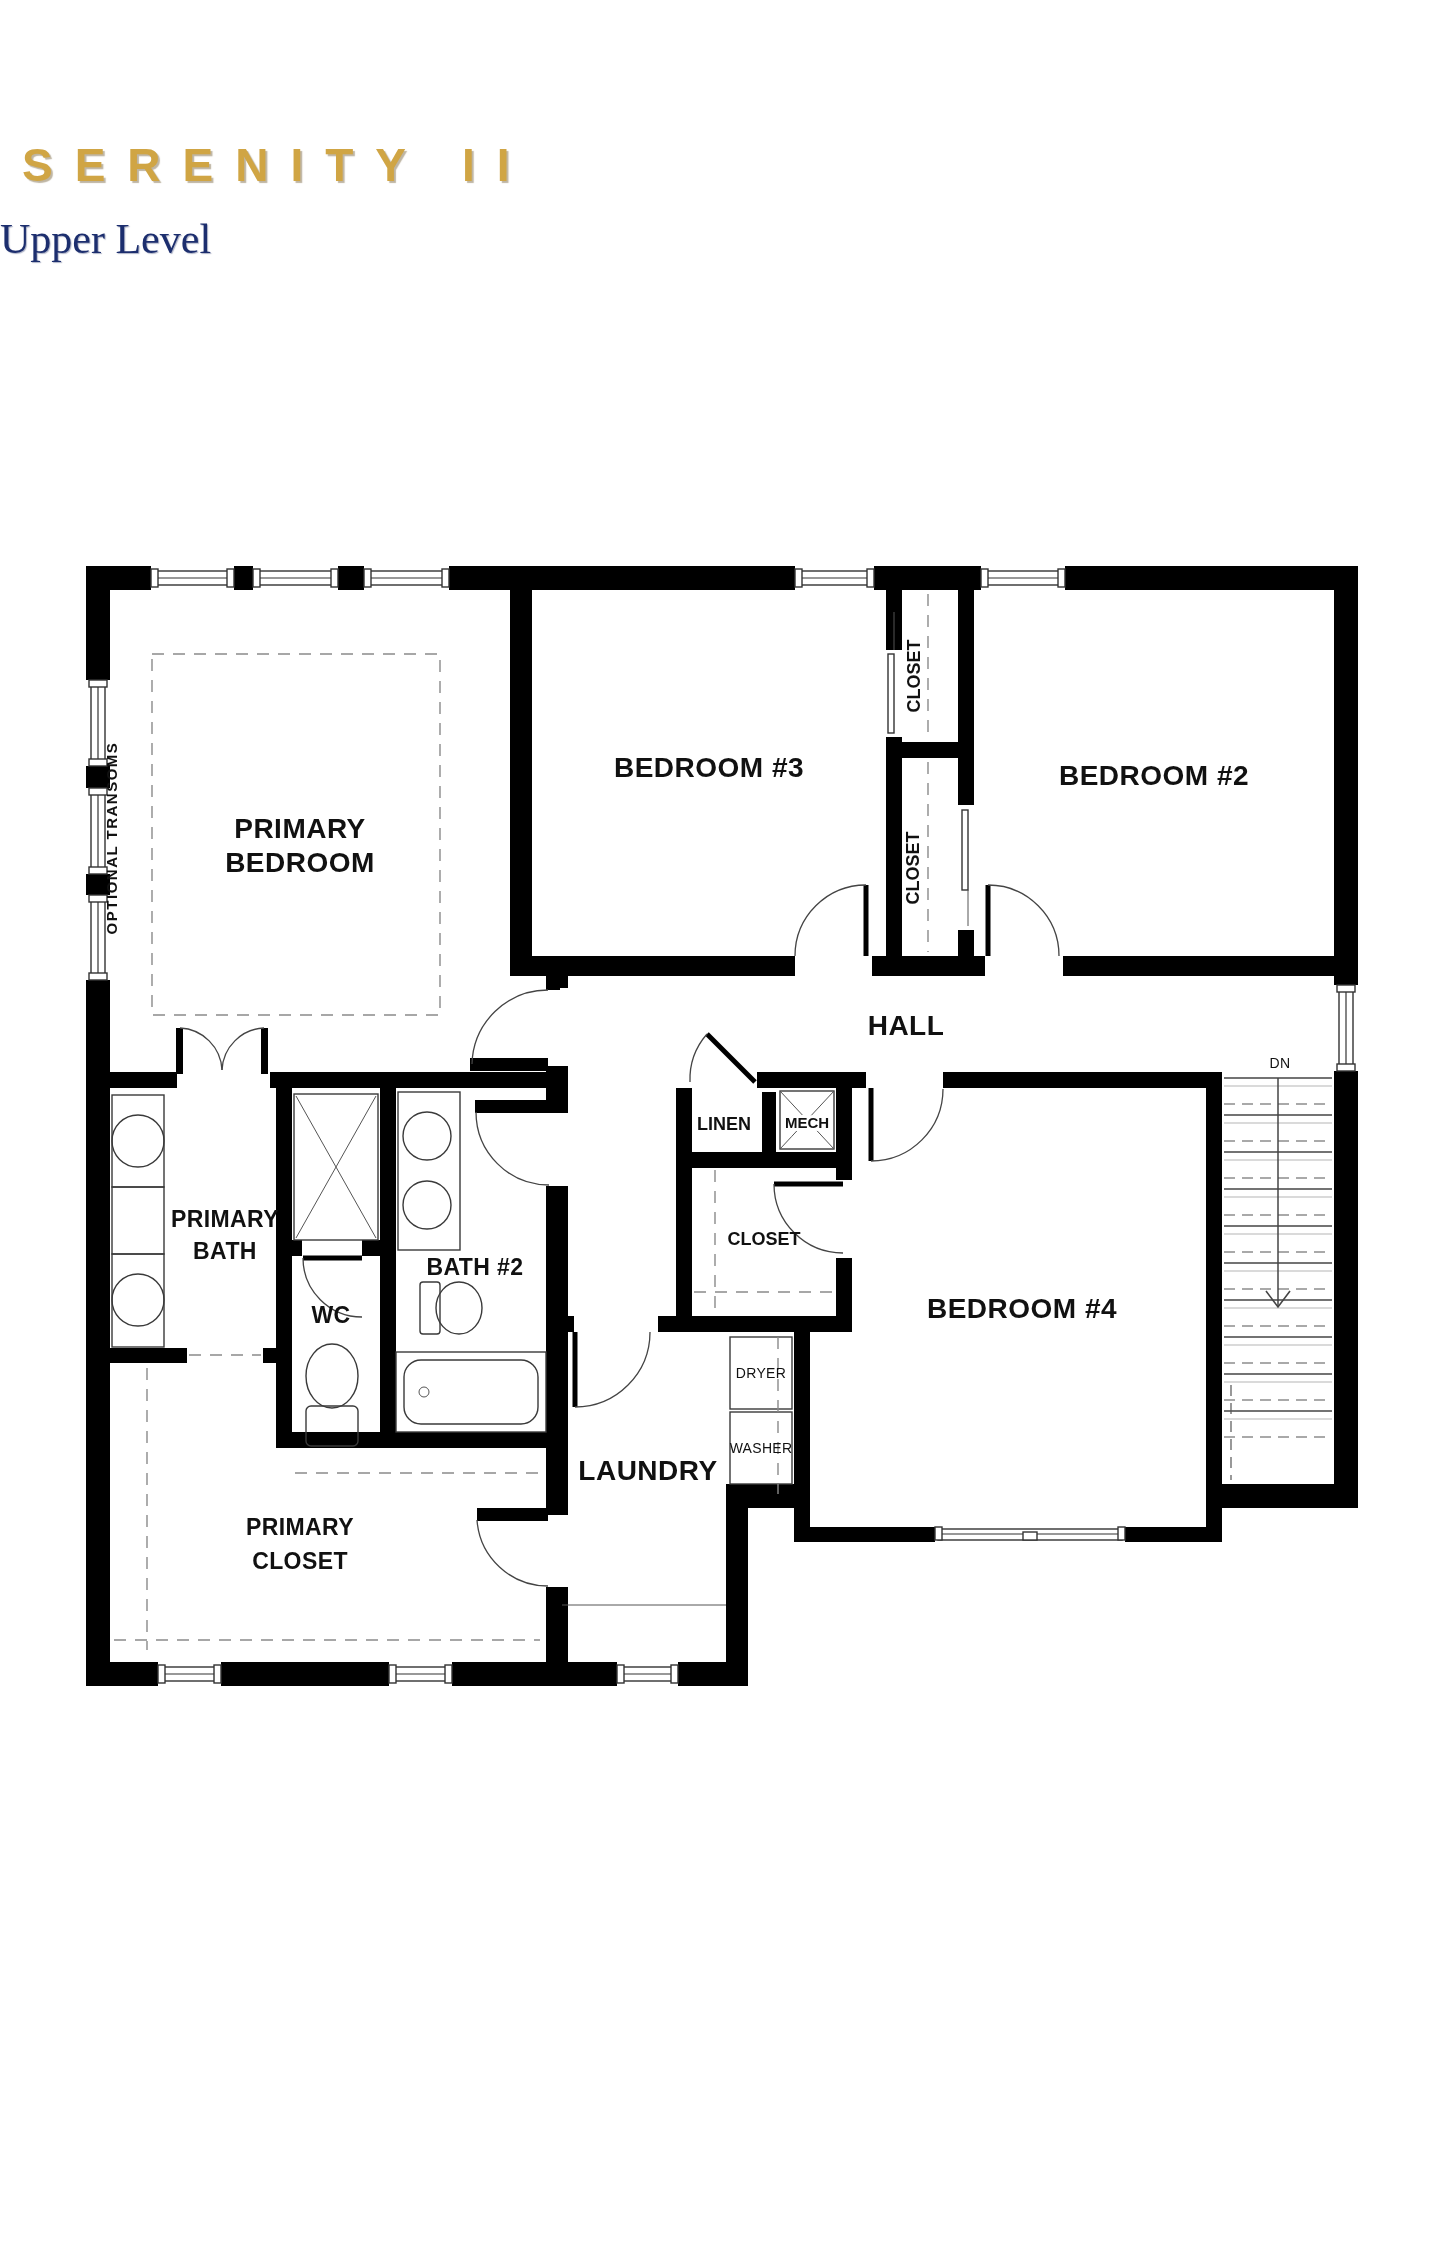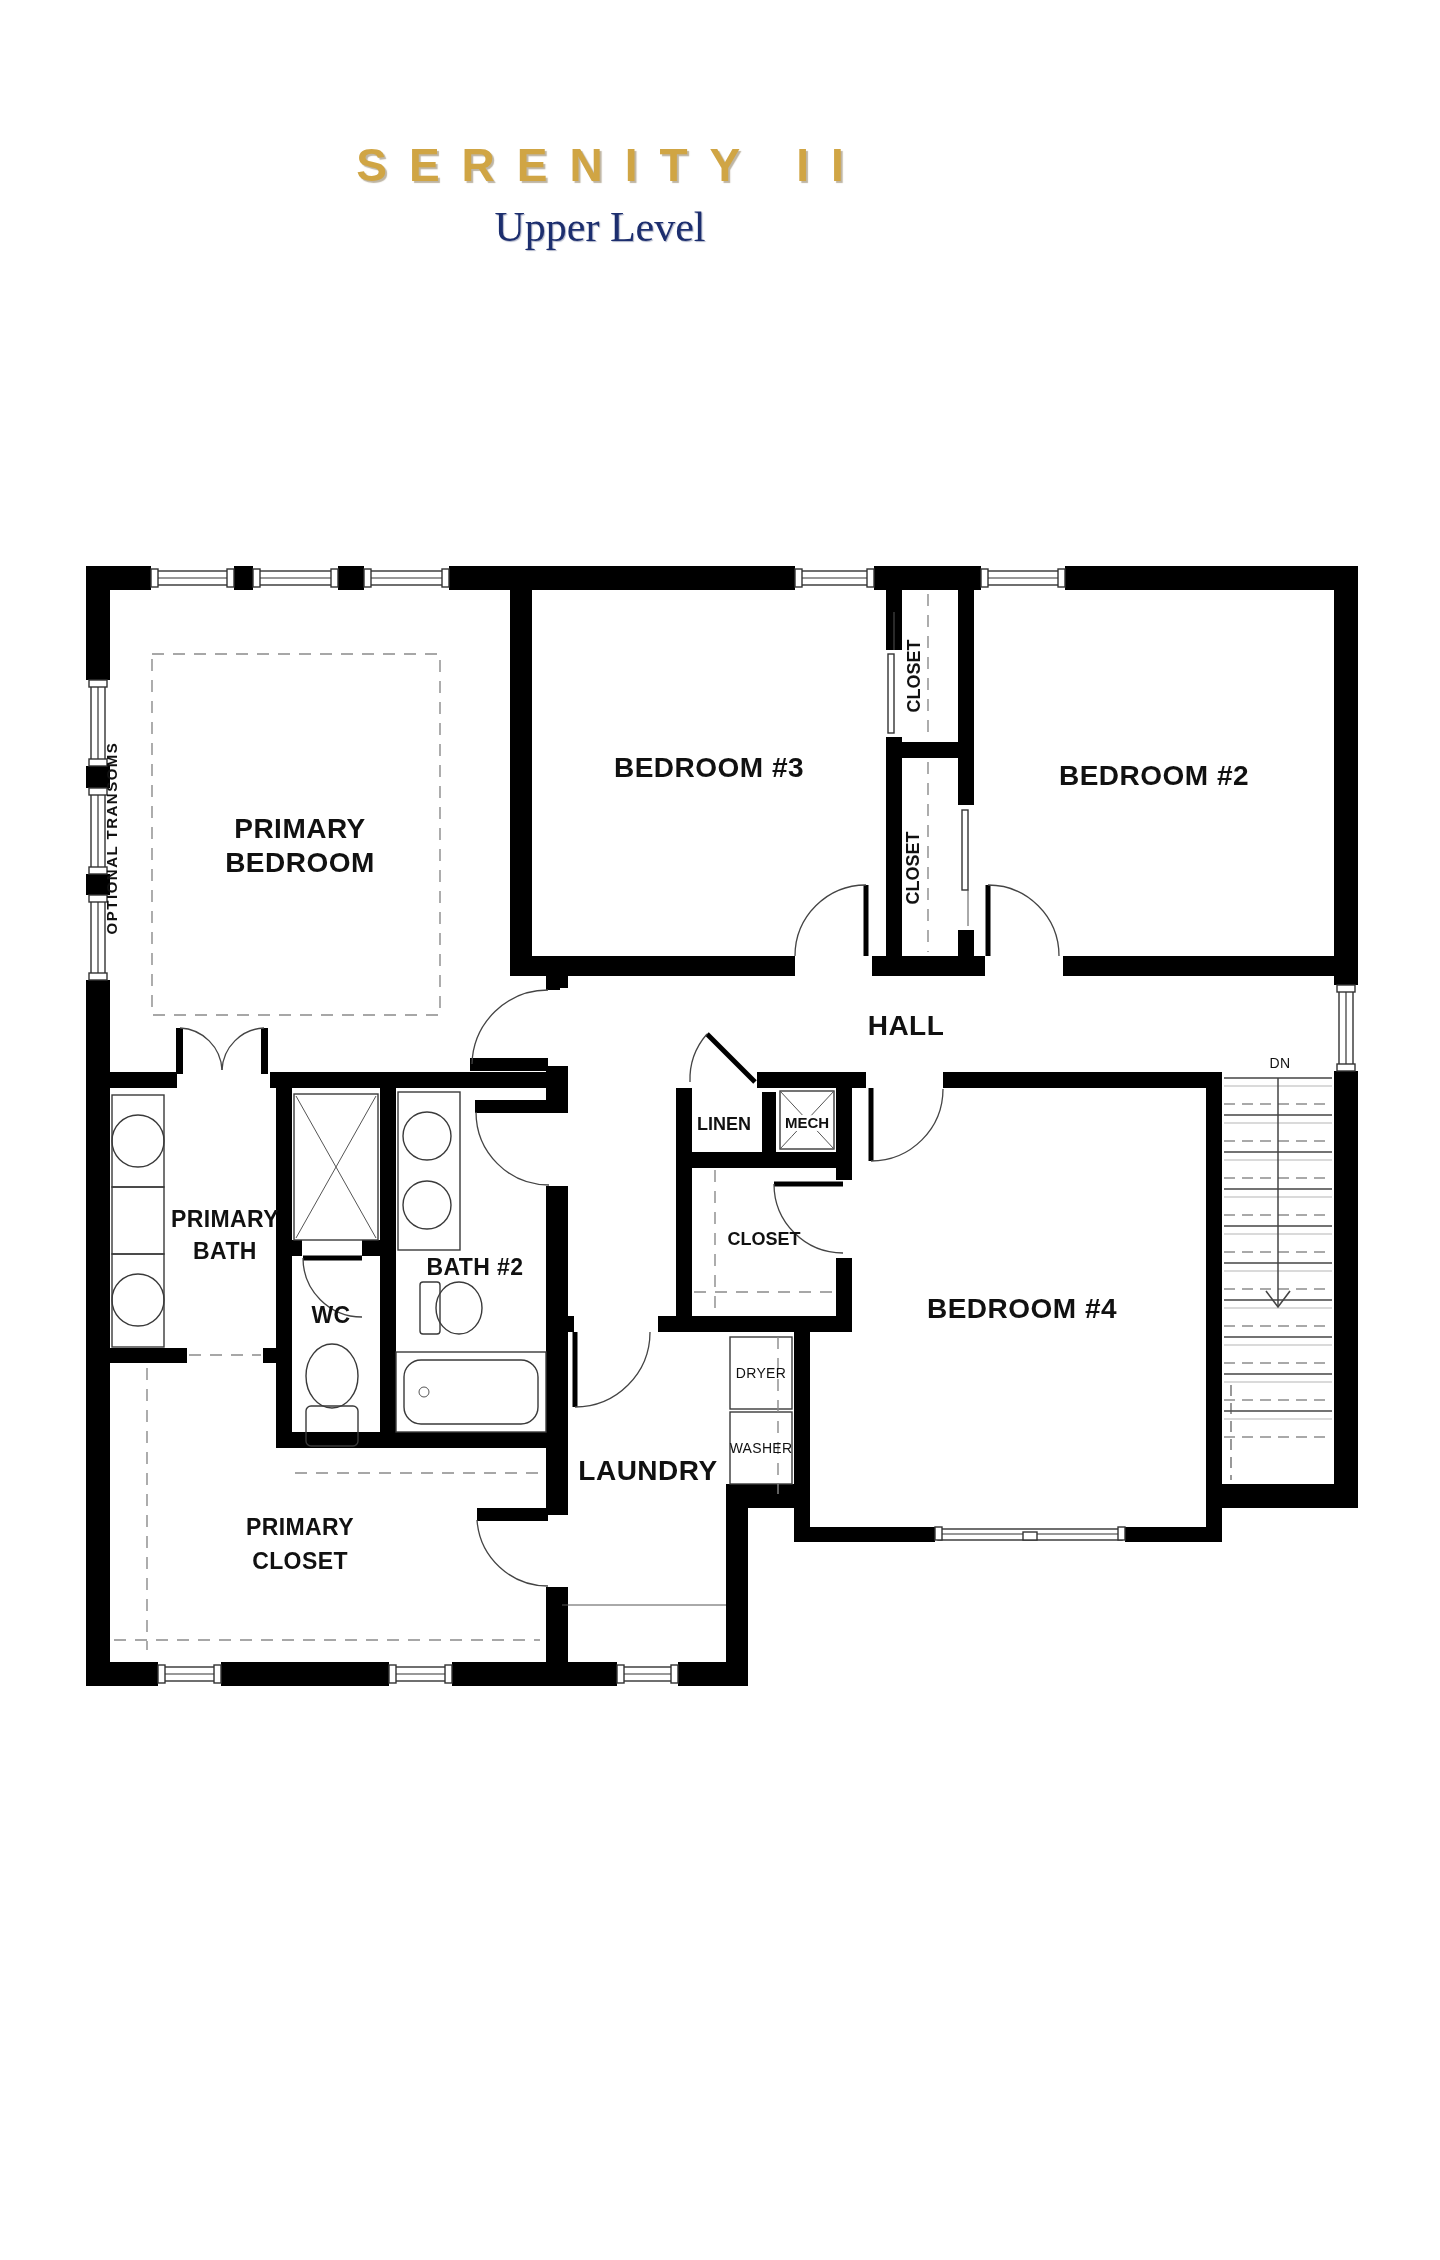--- a/index.html
+++ b/index.html
@@ -1,23 +1,23 @@
 <!DOCTYPE html>
 <html><head>
 <meta charset="utf-8">
 <style>
   html,body{margin:0;padding:0;background:#ffffff;}
   body{width:1440px;height:2260px;position:relative;overflow:hidden;
        font-family:"Liberation Sans",sans-serif;}
-  .header{position:absolute;top:0;left:0;width:1200px;text-align:center;}
+  .header{position:absolute;top:0;left:0;width:1200px;}
   .plan-title{margin-top:140px;font-family:"Liberation Sans",sans-serif;
        font-weight:bold;font-size:46px;line-height:1.1;letter-spacing:22px;
        color:#d0a544;text-shadow:2px 2px 1px rgba(110,90,50,.45);
        padding-left:22px; }
-  .plan-subtitle{margin-top:12px;font-family:"Liberation Serif",serif;
+  .plan-subtitle{margin-top:24px;font-family:"Liberation Serif",serif;
        font-size:42px;color:#1c2e6e;text-shadow:1px 1px 1px rgba(90,100,140,.5);}
   svg{position:absolute;top:0;left:0;}
   svg text{font-family:"Liberation Sans",sans-serif;fill:#111;}
   .room-lbl{font-size:28px;font-weight:bold;letter-spacing:.5px;}
   .room-lbl-sm{font-size:23px;font-weight:bold;letter-spacing:.4px;}
   .tiny-lbl{font-size:18px;font-weight:bold;}
   .mini-lbl{font-size:14px;font-weight:normal;letter-spacing:.3px;}
   .wall{fill:#000;}
   .fixture{fill:none;stroke:#3a3a3a;stroke-width:1.4;}
   .fixture-thin{fill:none;stroke:#555;stroke-width:1;}

